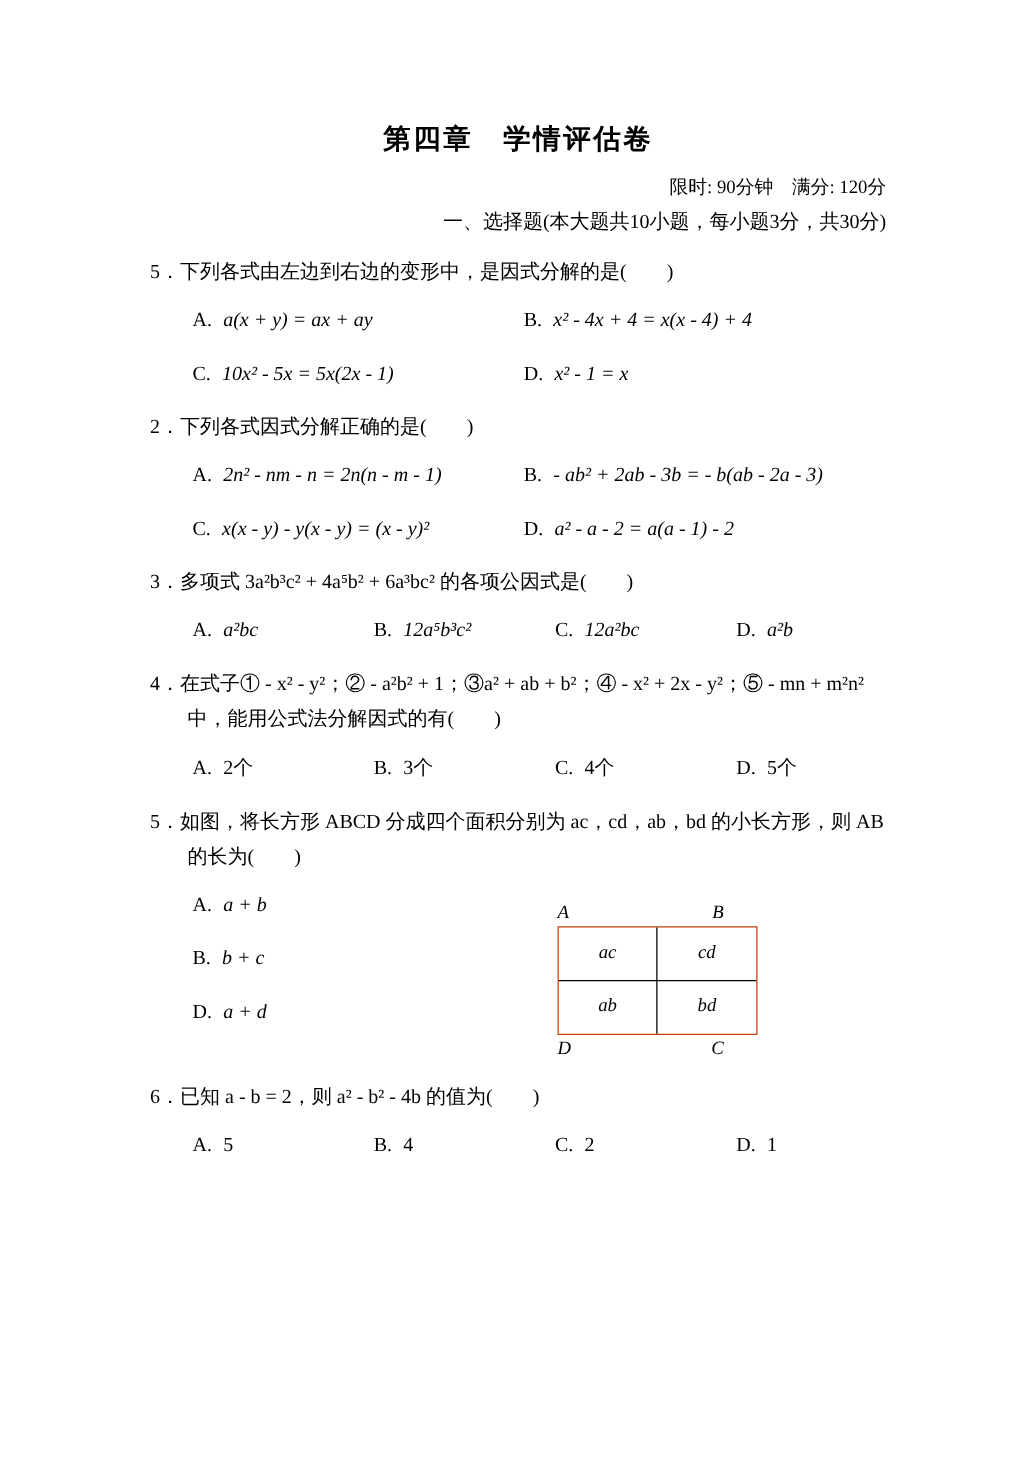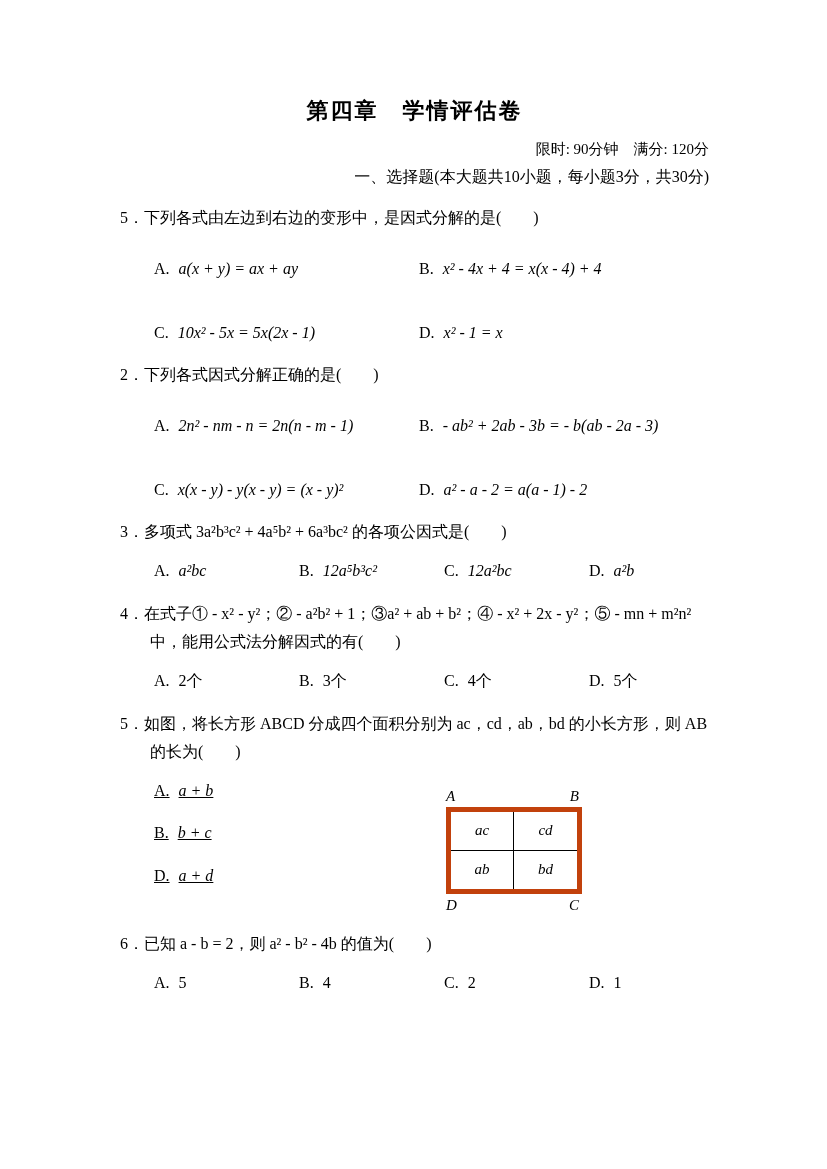--- a/index.html
+++ b/index.html
@@ -37,50 +37,49 @@
   .stem {
     line-height: 1.75;
     padding-left: 30px;
     text-indent: -30px;
     margin: 16px 0 12px 0;
   }
   .opts { padding-left: 34px; }
   .grid2 {
     display: grid;
     grid-template-columns: 265px 1fr;
-    row-gap: 38px;
+    row-gap: 17px;
     margin-bottom: 8px;
-    margin-top: 24px;
   }
   .grid4 {
     display: grid;
     grid-template-columns: 145px 145px 145px 1fr;
     margin-bottom: 8px;
   }
   .opt { line-height: 1.6; white-space: nowrap; }
   .olabel { margin-right: 9px; }
   .math { font-style: italic; }
   .q5-body { display: flex; padding-left: 34px; }
-  .q5-opts { width: 292px; text-decoration: underline; }
+  .q5-opts { width: 292px; }
   .q5-opts .opt { margin-bottom: 17px; }
   .figure { margin-top: 10px; }
   .fig-corners {
     display: flex;
     justify-content: space-between;
     width: 133px;
     font-size: 15px;
     font-style: italic;
     line-height: 1.1;
   }
   .fig-corners.top { margin-bottom: 3px; }
   .fig-corners.bottom { margin-top: 3px; }
   .fig-grid {
-    width: 136px;
+    width: 160px;
     height: 87px;
-    border: 5px solid #c2410c;
+    border: 1px solid #c2410c;
     display: grid;
     grid-template-columns: 1fr 1fr;
     grid-template-rows: 1fr 1fr;
     box-sizing: border-box;
   }
   .fig-cell {
     display: flex;
     align-items: center;
     justify-content: center;
     font-size: 15px;

